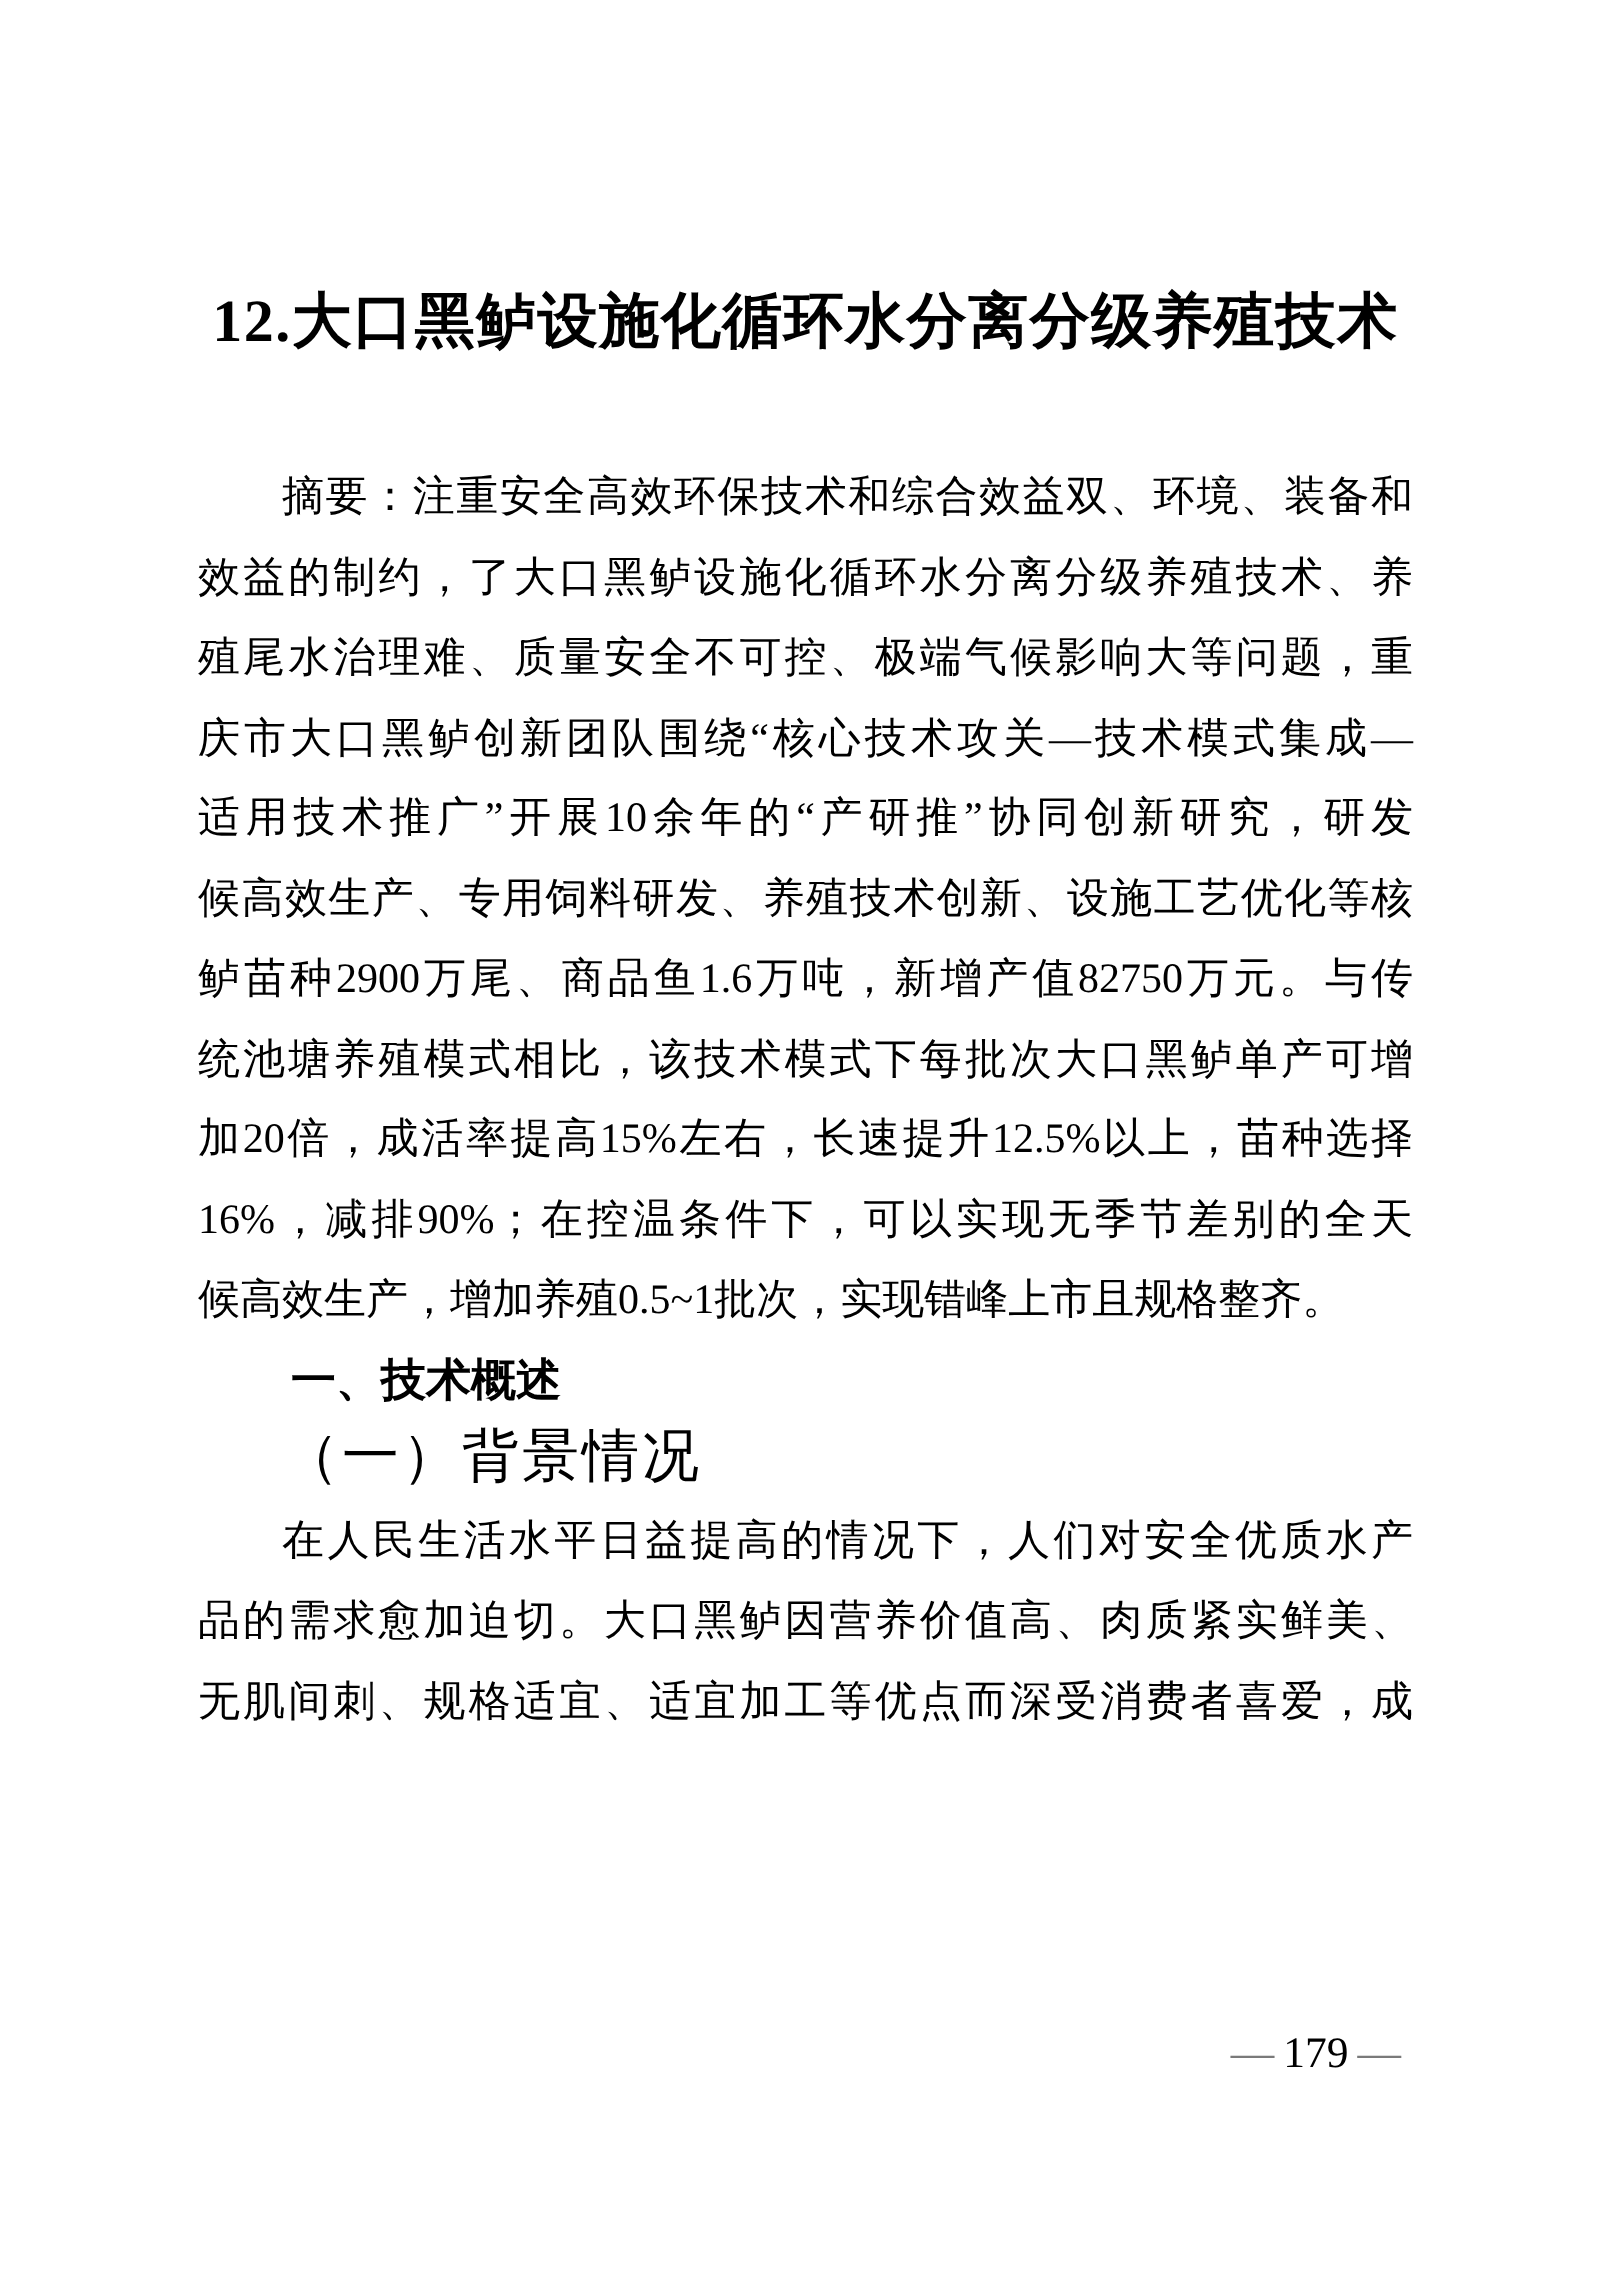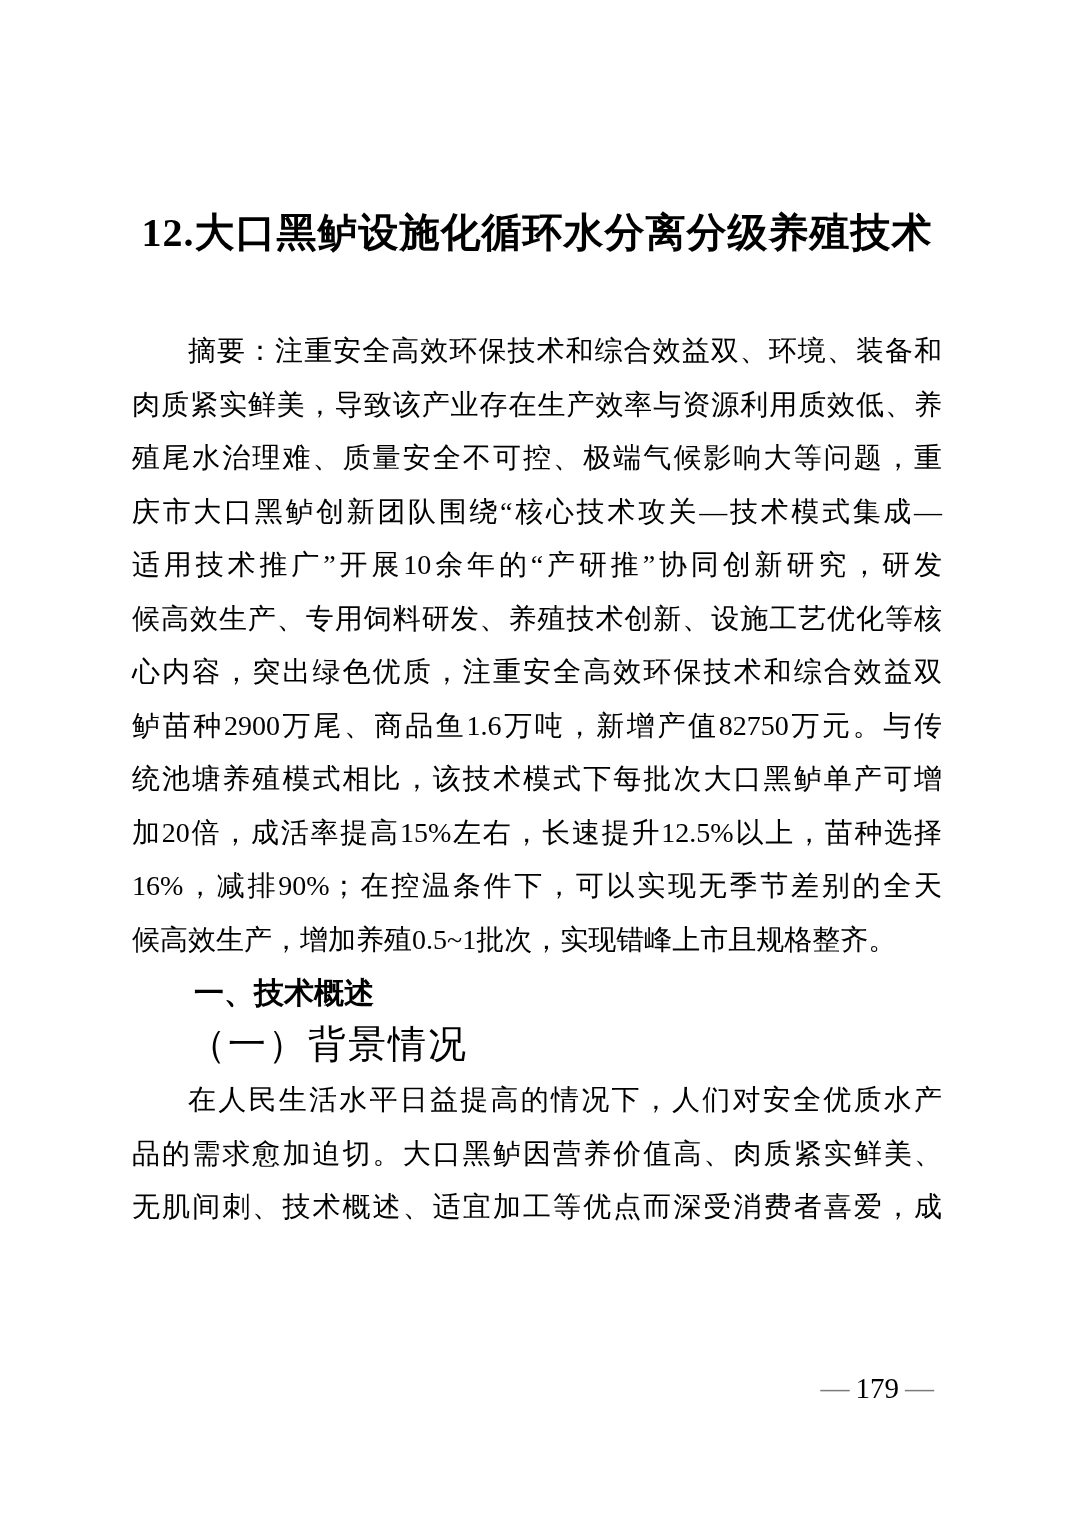--- a/index.html
+++ b/index.html
@@ -8,21 +8,20 @@
     background: #ffffff;
   }
   .page {
     position: relative;
     width: 1074px;
     height: 1488px;
     background: #ffffff;
     color: #000000;
     font-family: "Liberation Serif", "DejaVu Serif", serif;
     overflow: hidden;
-    margin-top: 19px;
   }
   .doc-title {
     position: absolute;
     top: 188px;
     left: 0;
     width: 100%;
     margin: 0;
     text-align: center;
     font-size: 40px;
     line-height: 52px;
@@ -84,41 +83,40 @@
 <body>
 
 <div class="page">
 
   <h1 class="doc-title">12.大口黑鲈设施化循环水分离分级养殖技术</h1>
 
   <div class="content">
 
     <div class="abstract">
       <div class="line indent">摘要：注重安全高效环保技术和综合效益双、环境、装备和</div>
-      <div class="line">肉质紧实鲜美，导致该产业存在生产效率与资源利用质效低、养</div>
+      <div class="line">效益的制约，了大口黑鲈设施化循环水分离分级养殖技术、养</div>
       <div class="line">殖尾水治理难、质量安全不可控、极端气候影响大等问题，重</div>
       <div class="line">庆市大口黑鲈创新团队围绕“核心技术攻关—技术模式集成—</div>
       <div class="line">适用技术推广”开展10余年的“产研推”协同创新研究，研发</div>
       <div class="line">候高效生产、专用饲料研发、养殖技术创新、设施工艺优化等核</div>
-      <div class="line">心内容，突出绿色优质，注重安全高效环保技术和综合效益双</div>
       <div class="line">鲈苗种2900万尾、商品鱼1.6万吨，新增产值82750万元。与传</div>
       <div class="line">统池塘养殖模式相比，该技术模式下每批次大口黑鲈单产可增</div>
       <div class="line">加20倍，成活率提高15%左右，长速提升12.5%以上，苗种选择</div>
       <div class="line">16%，减排90%；在控温条件下，可以实现无季节差别的全天</div>
       <div class="line para-end">候高效生产，增加养殖0.5~1批次，实现错峰上市且规格整齐。</div>
     </div>
 
     <div class="sec-heading">一、技术概述</div>
 
     <div class="sub-heading">（一）背景情况</div>
 
     <div class="body-paragraph">
       <div class="line indent">在人民生活水平日益提高的情况下，人们对安全优质水产</div>
       <div class="line">品的需求愈加迫切。大口黑鲈因营养价值高、肉质紧实鲜美、</div>
-      <div class="line">无肌间刺、技术概述、适宜加工等优点而深受消费者喜爱，成</div>
+      <div class="line">无肌间刺、规格适宜、适宜加工等优点而深受消费者喜爱，成</div>
     </div>
 
   </div>
 
   <div class="page-footer">
     <span class="dash">—</span><span>179</span><span class="dash">—</span>
   </div>
 
 </div>
 

